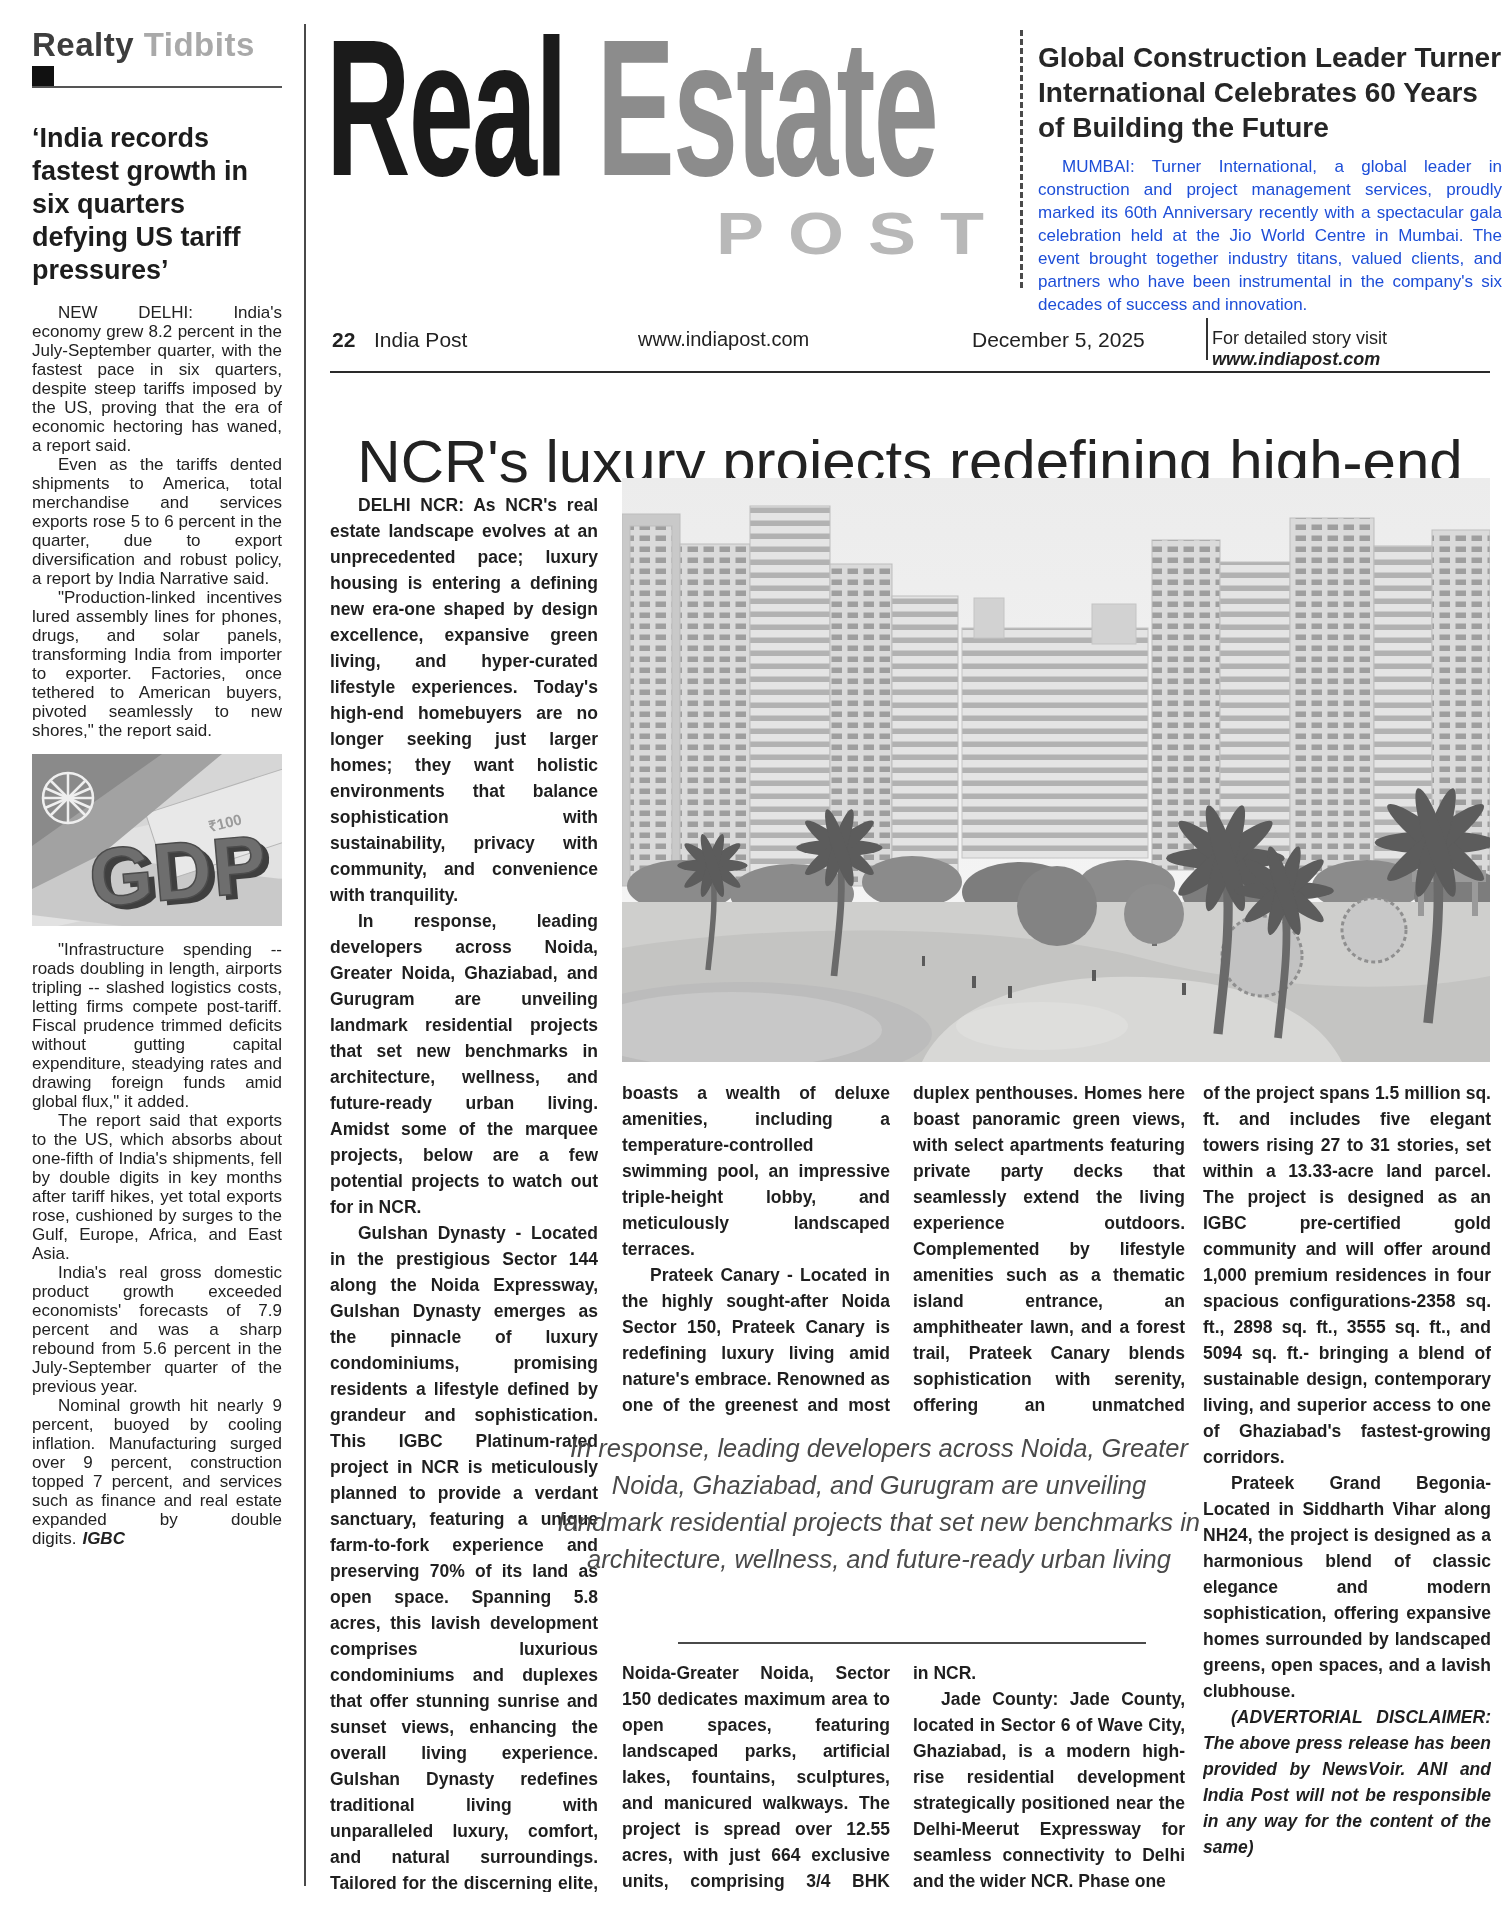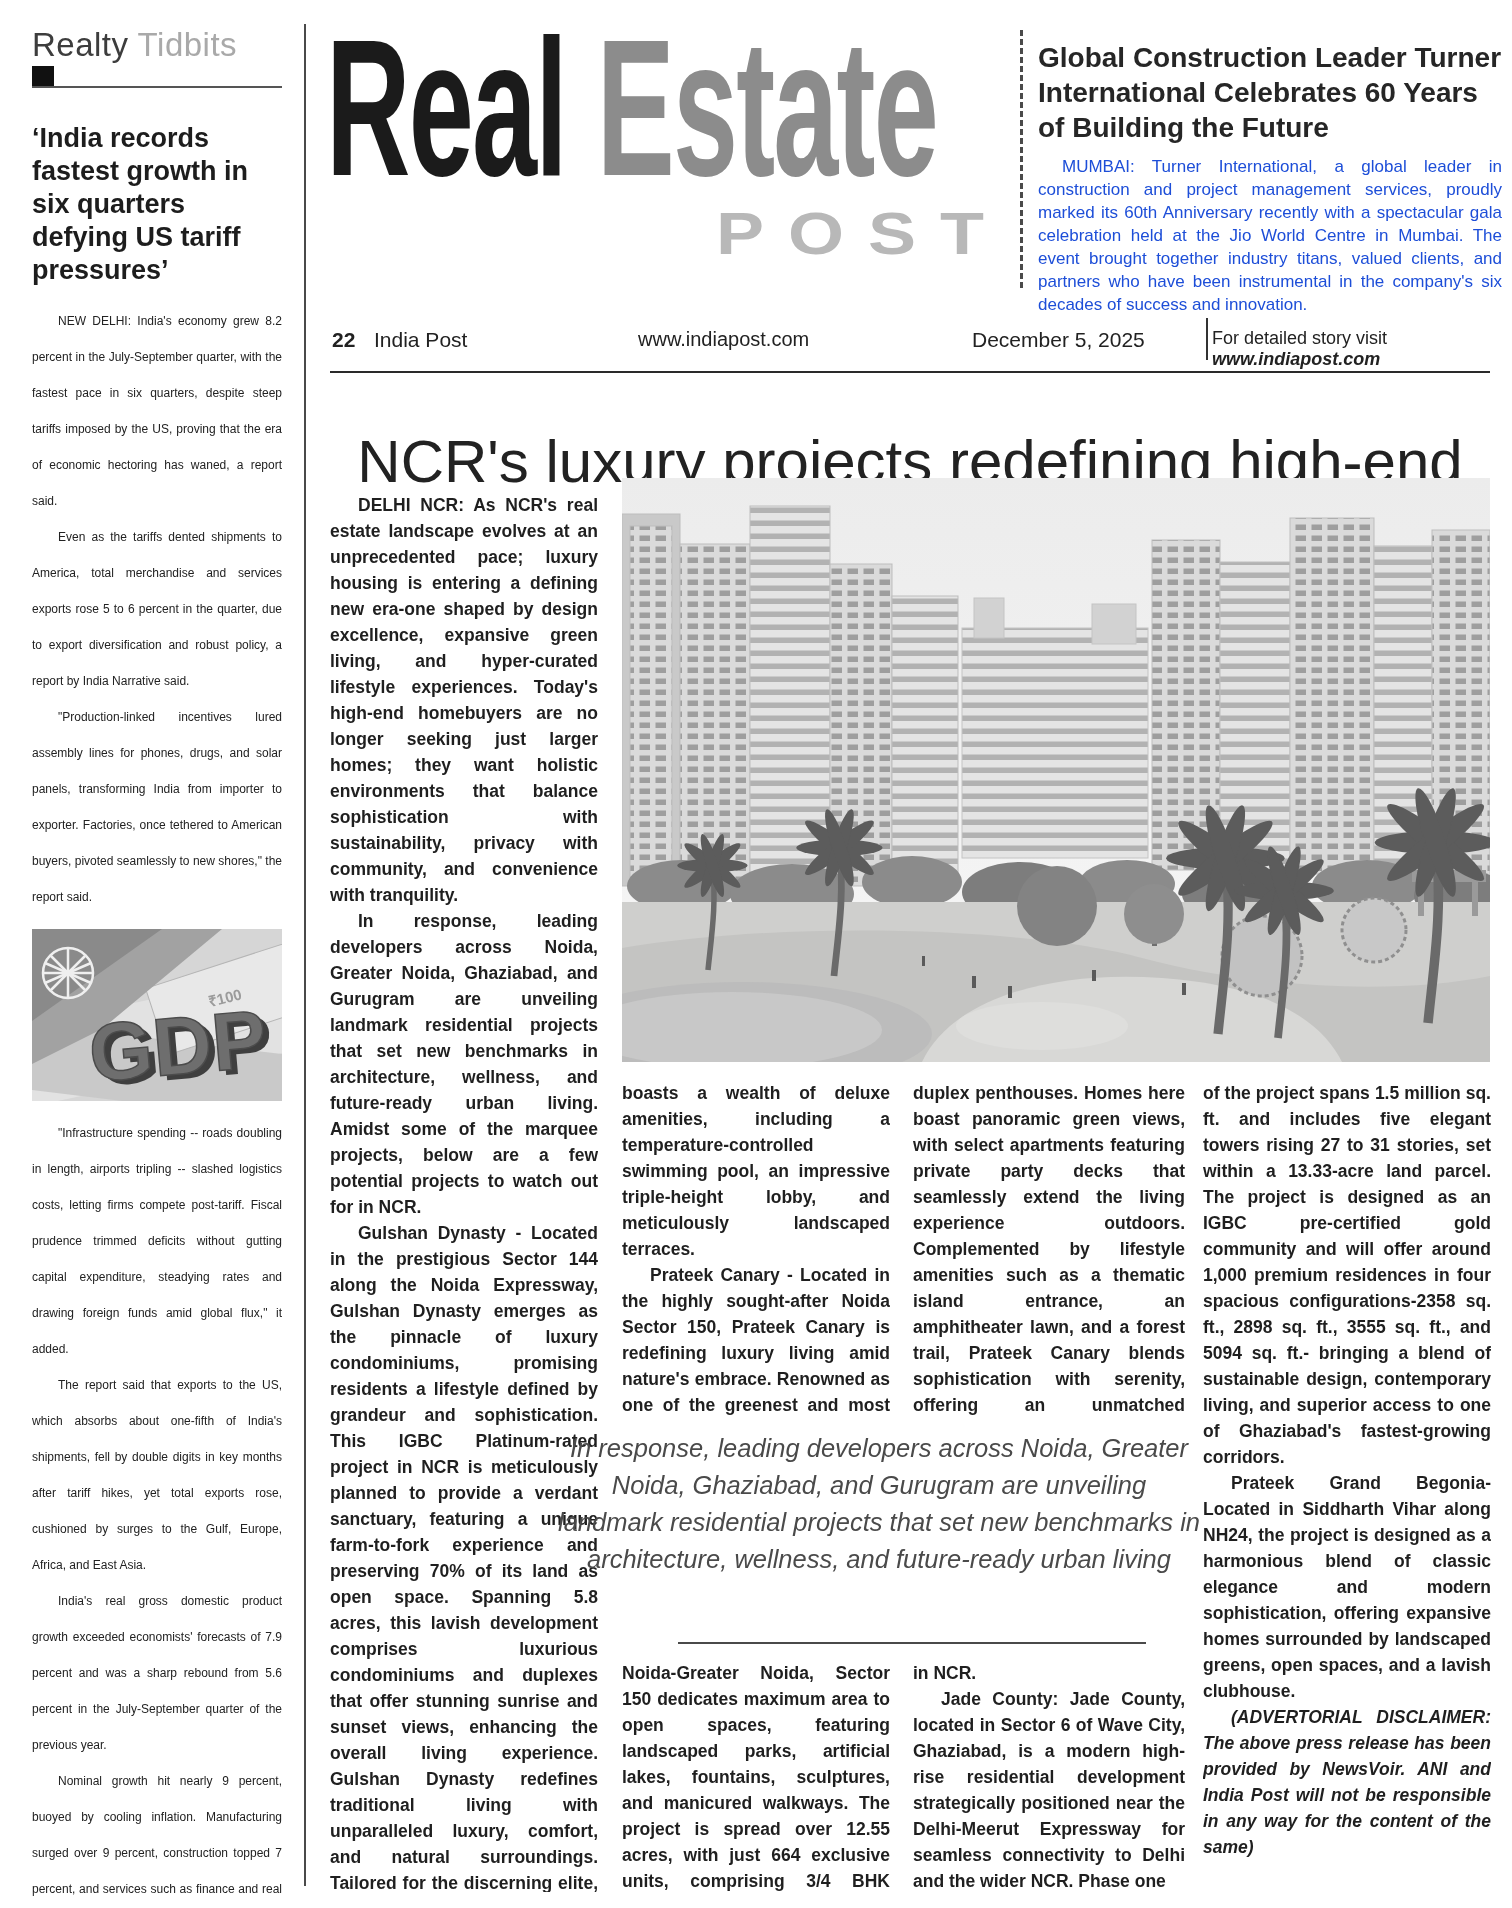--- a/index.html
+++ b/index.html
@@ -1,27 +1,27 @@
 <!DOCTYPE html>
 <html><head>
 <meta charset="utf-8">
 <style>
   html,body{margin:0;padding:0;background:#ffffff;}
   .page{position:relative;width:1512px;height:1908px;background:#fff;overflow:hidden;
         font-family:"Liberation Sans",sans-serif;color:#1e1e1e;}
 
   
   .sidebar{position:absolute;left:32px;top:26px;width:250px;}
-  .tid-title{font-size:33px;font-weight:normal;letter-spacing:.5px;white-space:nowrap;}
+  .tid-title{font-size:33px;font-weight:bold;letter-spacing:.5px;white-space:nowrap;}
   .tid-a{color:#3d3d3d;}
   .tid-b{color:#a9a9a9;}
   .tid-rule{border-bottom:2px solid #555;height:20px;margin-top:2px;}
   .tid-square{display:inline-block;width:22px;height:20px;background:#111;}
   .side-headline{font-size:27px;line-height:1.22;font-weight:bold;color:#1d1d1d;margin:34px 0 16px;}
-  .sidebar p,.newsp{font-size:12px;line-height:36px;text-align:justify;text-indent:26px;margin:0;color:#222;}
+  .sidebar p,.newsp{font-size:17px;line-height:19px;text-align:justify;text-indent:26px;margin:0;color:#222;}
   .byline{font-style:italic;font-weight:bold;margin-left:6px;}
   .gdp-fig{margin:14px 0;width:250px;height:172px;display:block;}
   .side-divider{position:absolute;left:304px;top:24px;height:1862px;width:2px;background:#4a4a4a;}
 
   
   .masthead-title{position:absolute;left:326px;top:10px;font-size:195px;line-height:1;font-weight:bold;
                   letter-spacing:-3px;transform:scale(0.60,1.0);transform-origin:top left;white-space:nowrap;}
   .mast-a{color:#1b1b1b;}
   .mast-b{color:#8c8c8c;}
   .masthead-post{position:absolute;left:716px;top:200px;font-size:72px;font-weight:bold;color:#b8b8b8;

